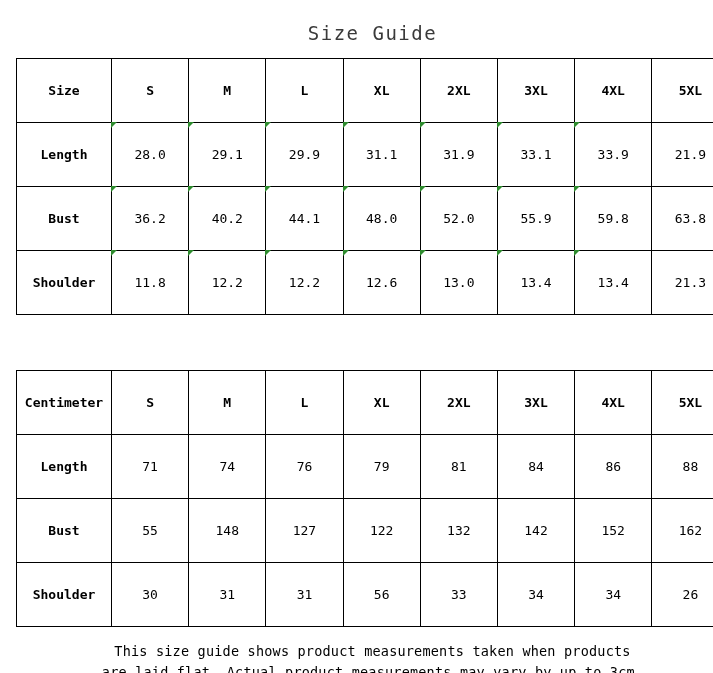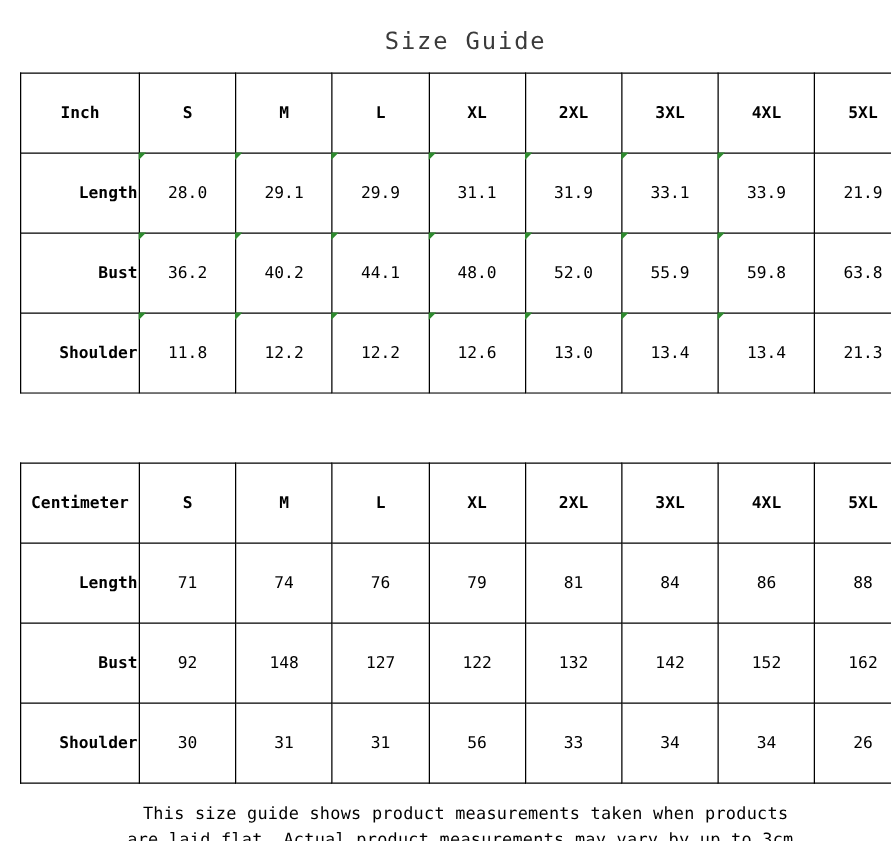--- a/index.html
+++ b/index.html
@@ -41,21 +41,20 @@
     text-align: center;
     vertical-align: middle;
     font-family: "DejaVu Sans Mono", monospace;
     font-size: 13px;
     color: #000000;
     position: relative;
   }
   table.size-table td.rowhead {
     font-weight: bold;
     font-size: 13px;
-    text-align: right;
   }
   table.size-table td.colhead {
     font-weight: bold;
     font-size: 13px;
   }
   table.size-table td.unit {
     font-weight: bold;
     font-size: 13px;
   }
   
@@ -102,21 +101,21 @@
         <col class="cx">
         <col class="cx">
         <col class="cx">
         <col class="cx">
         <col class="cx">
         <col class="cx">
         <col class="cx">
     </colgroup>
     <tbody>
       <tr>
-        <td class="unit">Inch</td>
+        <td class="unit">Size</td>
         <td class="colhead">S</td>
         <td class="colhead">M</td>
         <td class="colhead">L</td>
         <td class="colhead">XL</td>
         <td class="colhead">2XL</td>
         <td class="colhead">3XL</td>
         <td class="colhead">4XL</td>
         <td class="colhead">5XL</td>
       </tr>
       <tr>
@@ -187,21 +186,21 @@
         <td>74</td>
         <td>76</td>
         <td>79</td>
         <td>81</td>
         <td>84</td>
         <td>86</td>
         <td>88</td>
       </tr>
       <tr>
         <td class="rowhead">Bust</td>
-        <td>92</td>
+        <td>55</td>
         <td>148</td>
         <td>127</td>
         <td>122</td>
         <td>132</td>
         <td>142</td>
         <td>152</td>
         <td>162</td>
       </tr>
       <tr>
         <td class="rowhead">Shoulder</td>

